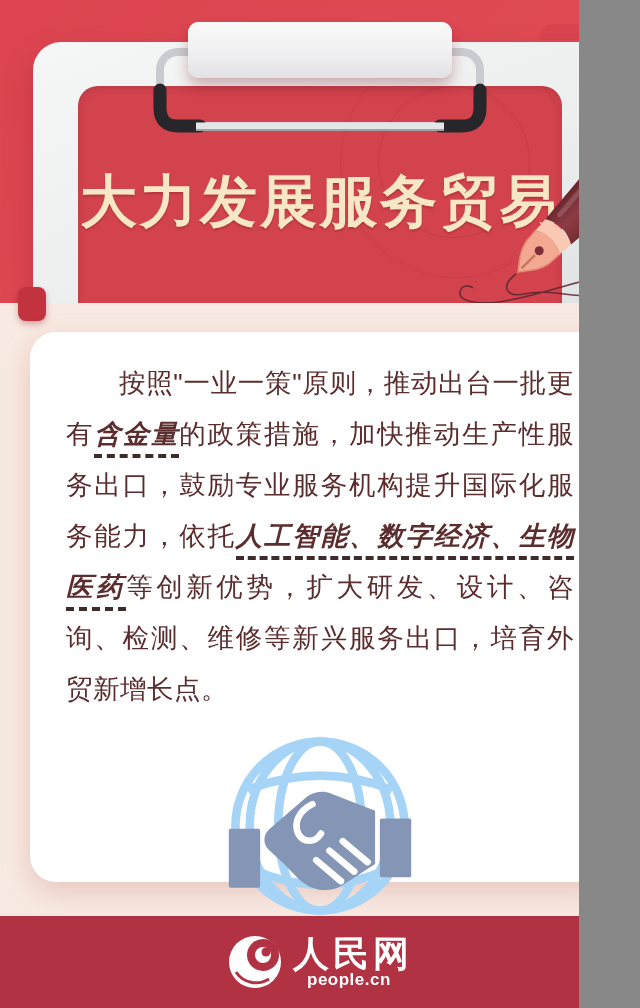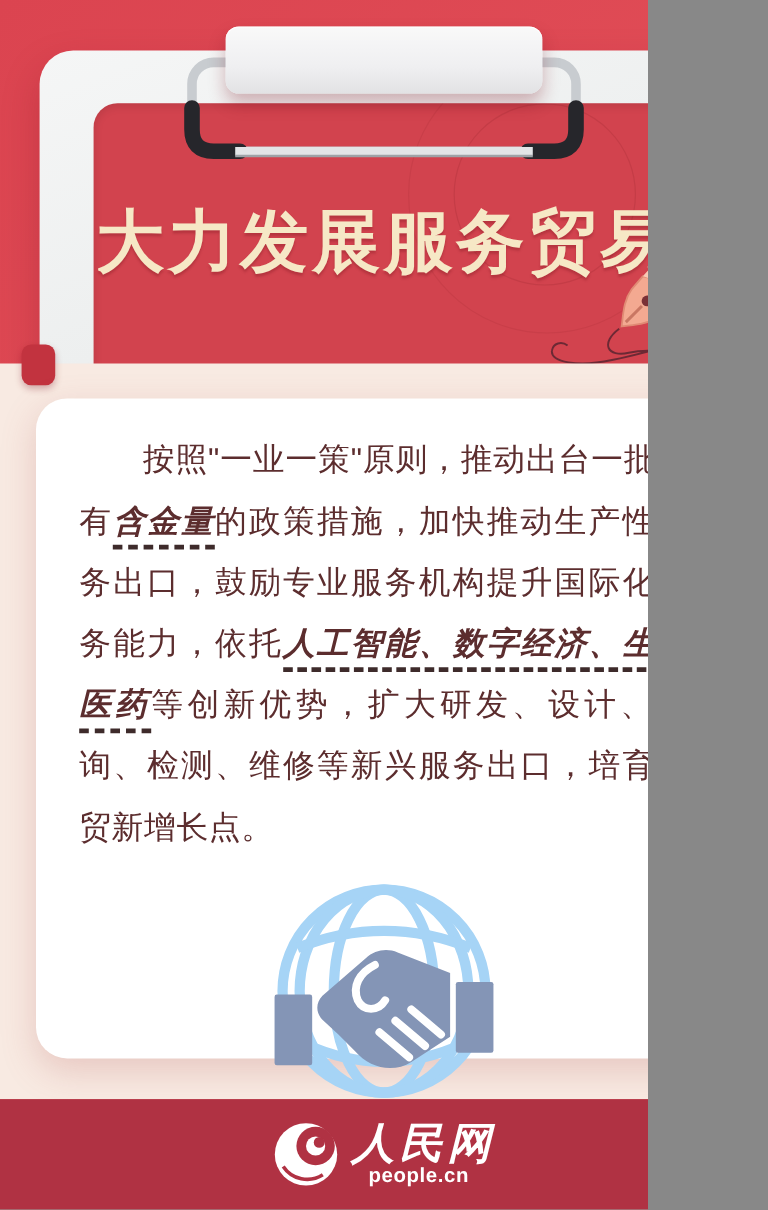--- a/index.html
+++ b/index.html
@@ -1,19 +1,20 @@
 <!DOCTYPE html>
 <html><head>
 <meta charset="utf-8">
 <style>
   html,body{margin:0;padding:0;background:#888;}
   .poster{
     position:relative;width:540px;height:1008px;overflow:hidden;
     background:linear-gradient(135deg,#DB4450 0%,#E04C56 45%,#E4515B 100%);
     font-family:"Liberation Sans","DejaVu Sans",sans-serif;
+    padding-left:39px;
   }
   
   .wm{position:absolute;opacity:.55;}
   .wm-a{left:540px;top:24px;width:92px;height:116px;
         border-top:16px solid #D6404C;border-right:16px solid #D6404C;
         border-top-left-radius:12px;border-top-right-radius:22px;}
   .wm-b{left:586px;top:170px;width:70px;height:60px;
         border:14px solid #D6404C;border-radius:14px;}
   
   .clipboard{position:absolute;left:33px;top:42px;width:575px;height:288px;
@@ -49,21 +50,21 @@
   .article{margin:0;font-size:26.5px;line-height:51px;color:#5C2D2E;
     text-align:justify;text-indent:2em;letter-spacing:.5px;}
   .article .em{font-weight:700;border-bottom:4px dashed #3E2B2B;padding-bottom:5px;font-style:italic;}
   .icon-wrap{margin-top:16px;text-align:center;}
   
   .footer{position:absolute;left:0;top:916px;width:640px;height:92px;background:#B03243;}
   .logo{position:absolute;left:0;top:0;width:100%;height:100%;
     display:flex;align-items:center;justify-content:center;gap:10px;}
   .logo-text{display:flex;flex-direction:column;align-items:flex-start;}
   .logo-cn{font-family:"DejaVu Serif","Liberation Serif",serif;font-weight:700;
-    font-size:36px;line-height:38px;color:#fff;letter-spacing:4px;font-style:italic;}
+    font-size:36px;line-height:38px;color:#fff;letter-spacing:4px;}
   .logo-en{font-size:17px;font-weight:700;color:#fff;letter-spacing:.5px;margin:-2px 0 0 14px;}
 </style>
 </head>
 <body>
 
 <div class="poster">
 
   <div class="wm wm-a"></div>
   <div class="wm wm-b"></div>
 

